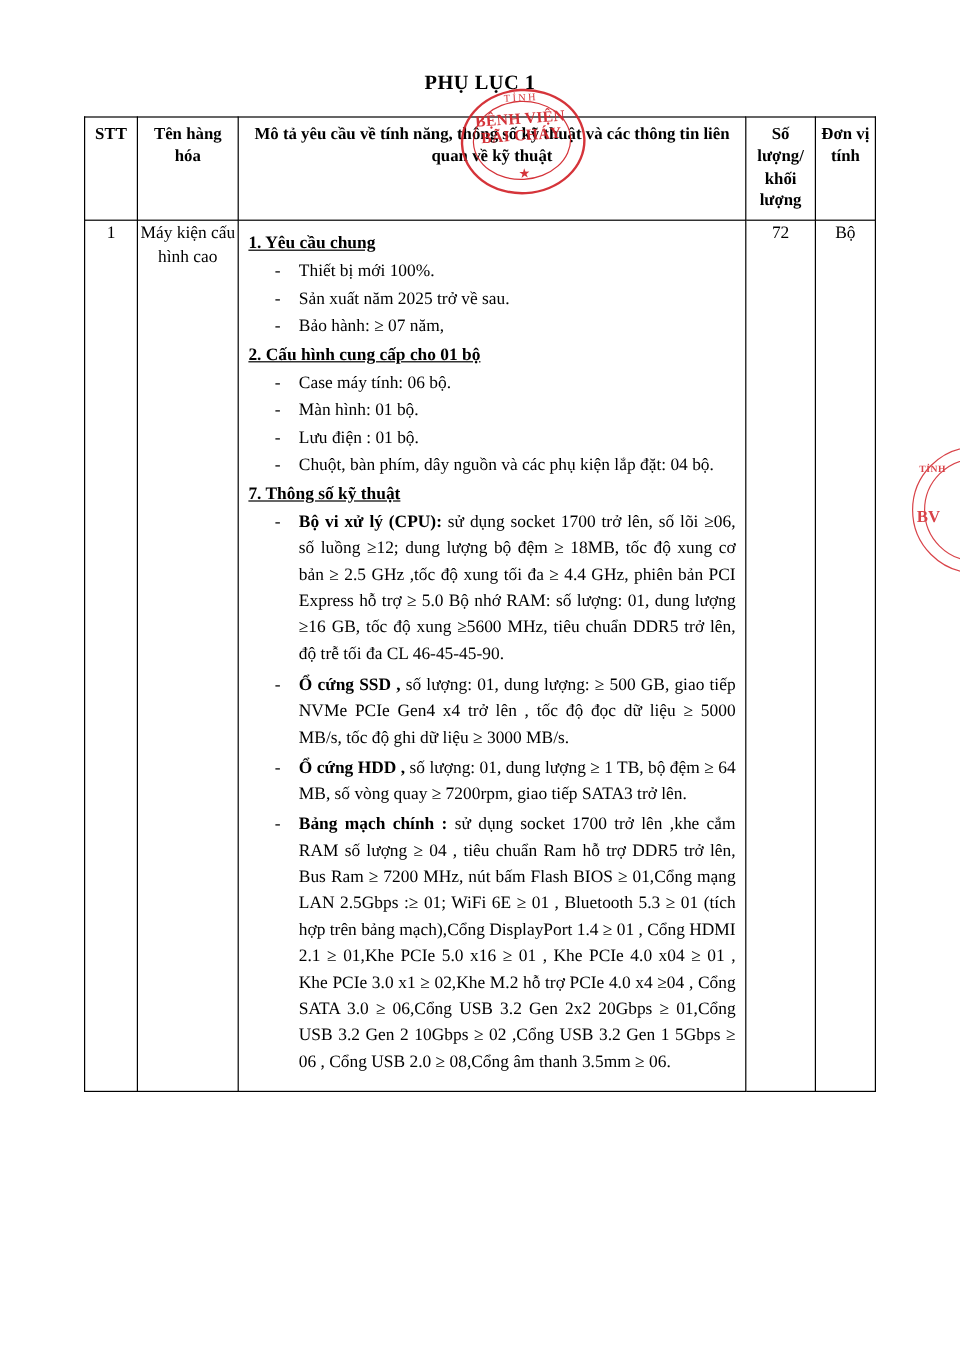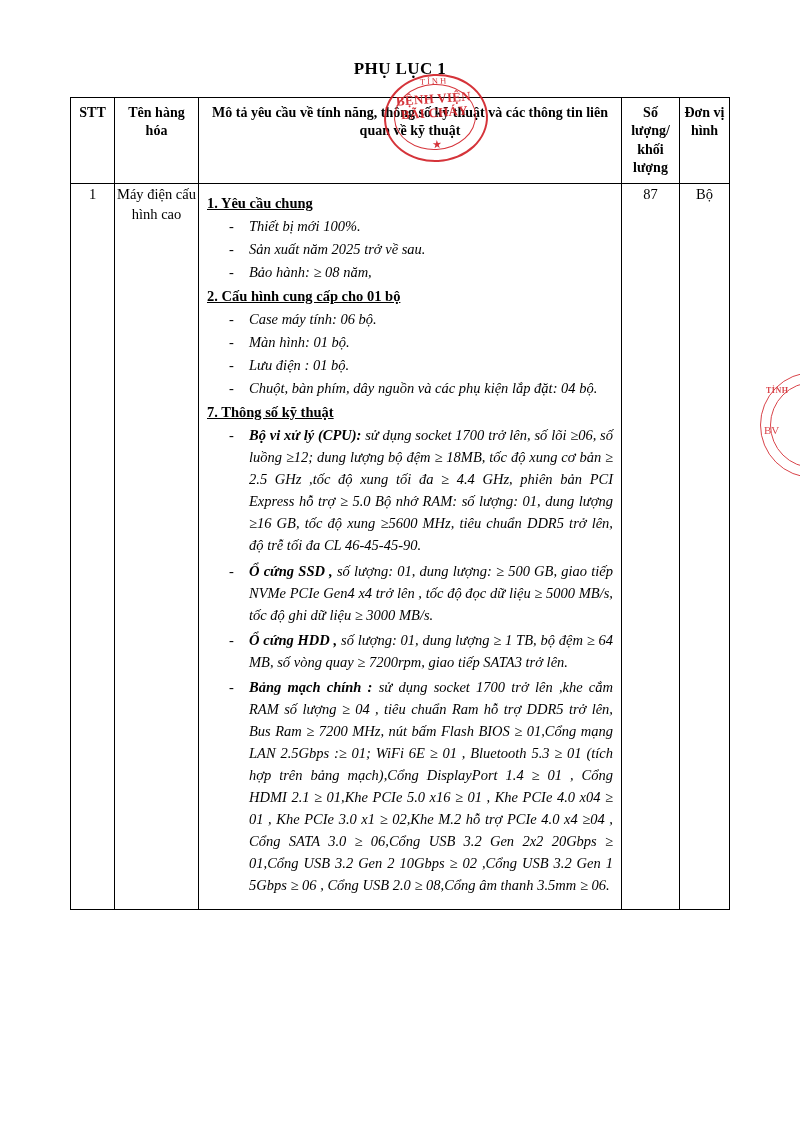--- a/index.html
+++ b/index.html
@@ -136,22 +136,22 @@
     color: #d2232a;
     font-size: 8px;
     font-weight: bold;
     letter-spacing: .5px;
   }
   .stamp-right .rtxt2 {
     position: absolute;
     left: 4px;
     top: 52px;
     color: #d2232a;
-    font-size: 11px;
-    font-weight: normal;
+    font-size: 14px;
+    font-weight: bold;
   }
 
   
   table.main {
     border-collapse: collapse;
     width: 100%;
     margin-top: 18px;
     table-layout: fixed;
     padding-left: 48px;
   }
@@ -187,21 +187,20 @@
   }
   .sec-head {
     font-weight: bold;
     margin: 2px 0 1px 0;
     text-decoration: underline;
   }
   ul.dash {
     list-style: none;
     margin: 0 0 2px 0;
     padding: 0 0 0 18px;
-    font-style: italic;
   }
   ul.dash > li {
     position: relative;
     padding-left: 24px;
     margin-bottom: 1px;
     text-align: justify;
   }
   ul.dash > li::before {
     content: "-";
     position: absolute;
@@ -244,52 +243,52 @@
       <col class="col-mota">
       <col class="col-sl">
       <col class="col-dv">
     </colgroup>
     <thead>
       <tr>
         <th>STT</th>
         <th>Tên hàng hóa</th>
         <th>Mô tả yêu cầu về tính năng, thông số kỹ thuật và các thông tin liên quan về kỹ thuật</th>
         <th>Số lượng/ khối lượng</th>
-        <th>Đơn vị hình</th>
+        <th>Đơn vị tính</th>
       </tr>
     </thead>
     <tbody>
       <tr>
         <td class="c-stt">1</td>
-        <td class="c-ten">Máy điện cấu hình cao</td>
+        <td class="c-ten">Máy kiện cấu hình cao</td>
         <td class="c-mota">
 
           <div class="sec-head">1. Yêu cầu chung</div>
           <ul class="dash">
             <li>Thiết bị mới 100%.</li>
             <li>Sản xuất năm 2025 trở về sau.</li>
-            <li>Bảo hành: ≥ 08 năm,</li>
+            <li>Bảo hành: ≥ 07 năm,</li>
           </ul>
 
           <div class="sec-head">2. Cấu hình cung cấp cho 01 bộ</div>
           <ul class="dash">
             <li>Case máy tính: 06 bộ.</li>
             <li>Màn hình: 01 bộ.</li>
             <li>Lưu điện : 01 bộ.</li>
             <li>Chuột, bàn phím, dây nguồn và các phụ kiện lắp đặt: 04 bộ.</li>
           </ul>
 
           <div class="sec-head">7. Thông số kỹ thuật</div>
           <ul class="dash spec">
             <li><b class="lead">Bộ vi xử lý (CPU):</b><span> sử dụng socket  1700 trở lên, số lõi ≥06, số luồng ≥12; dung lượng bộ đệm ≥ 18MB, tốc độ xung cơ bản ≥ 2.5 GHz ,tốc độ xung tối đa ≥ 4.4 GHz, phiên bản PCI Express hỗ trợ ≥ 5.0 Bộ nhớ RAM: số lượng: 01, dung lượng ≥16 GB, tốc độ xung  ≥5600 MHz, tiêu chuẩn DDR5 trở lên, độ trễ tối đa CL 46-45-45-90.</span></li>
             <li><b class="lead">Ổ cứng SSD ,</b><span> số lượng: 01, dung lượng: ≥ 500 GB, giao tiếp NVMe PCIe Gen4 x4 trở lên , tốc độ đọc dữ liệu ≥ 5000 MB/s, tốc độ ghi dữ liệu ≥ 3000 MB/s.</span></li>
             <li><b class="lead">Ổ cứng HDD ,</b><span> số lượng: 01, dung lượng ≥ 1 TB, bộ đệm ≥ 64 MB, số vòng quay ≥ 7200rpm, giao tiếp SATA3 trở lên.</span></li>
             <li><b class="lead">Bảng mạch chính :</b><span> sử dụng socket  1700 trở lên ,khe cắm RAM số lượng ≥ 04 , tiêu chuẩn Ram hỗ trợ  DDR5 trở lên, Bus Ram  ≥ 7200 MHz, nút bấm Flash BIOS ≥  01,Cổng mạng LAN 2.5Gbps :≥ 01; WiFi 6E ≥ 01 , Bluetooth 5.3 ≥ 01 (tích hợp trên bảng mạch),Cổng DisplayPort 1.4 ≥ 01 , Cổng HDMI 2.1 ≥ 01,Khe PCIe 5.0 x16 ≥  01 , Khe PCIe 4.0 x04 ≥   01 , Khe PCIe 3.0 x1 ≥ 02,Khe M.2 hỗ trợ PCIe 4.0 x4 ≥04 , Cổng SATA 3.0  ≥  06,Cổng USB 3.2 Gen 2x2 20Gbps ≥ 01,Cổng USB 3.2 Gen 2 10Gbps ≥  02 ,Cổng USB 3.2 Gen 1 5Gbps ≥ 06 , Cổng USB 2.0 ≥ 08,Cổng âm thanh 3.5mm  ≥ 06.</span></li>
           </ul>
 
         </td>
-        <td class="c-sl">87</td>
+        <td class="c-sl">72</td>
         <td class="c-dv">Bộ</td>
       </tr>
     </tbody>
   </table>
 
 </div>
 
 </body></html>

